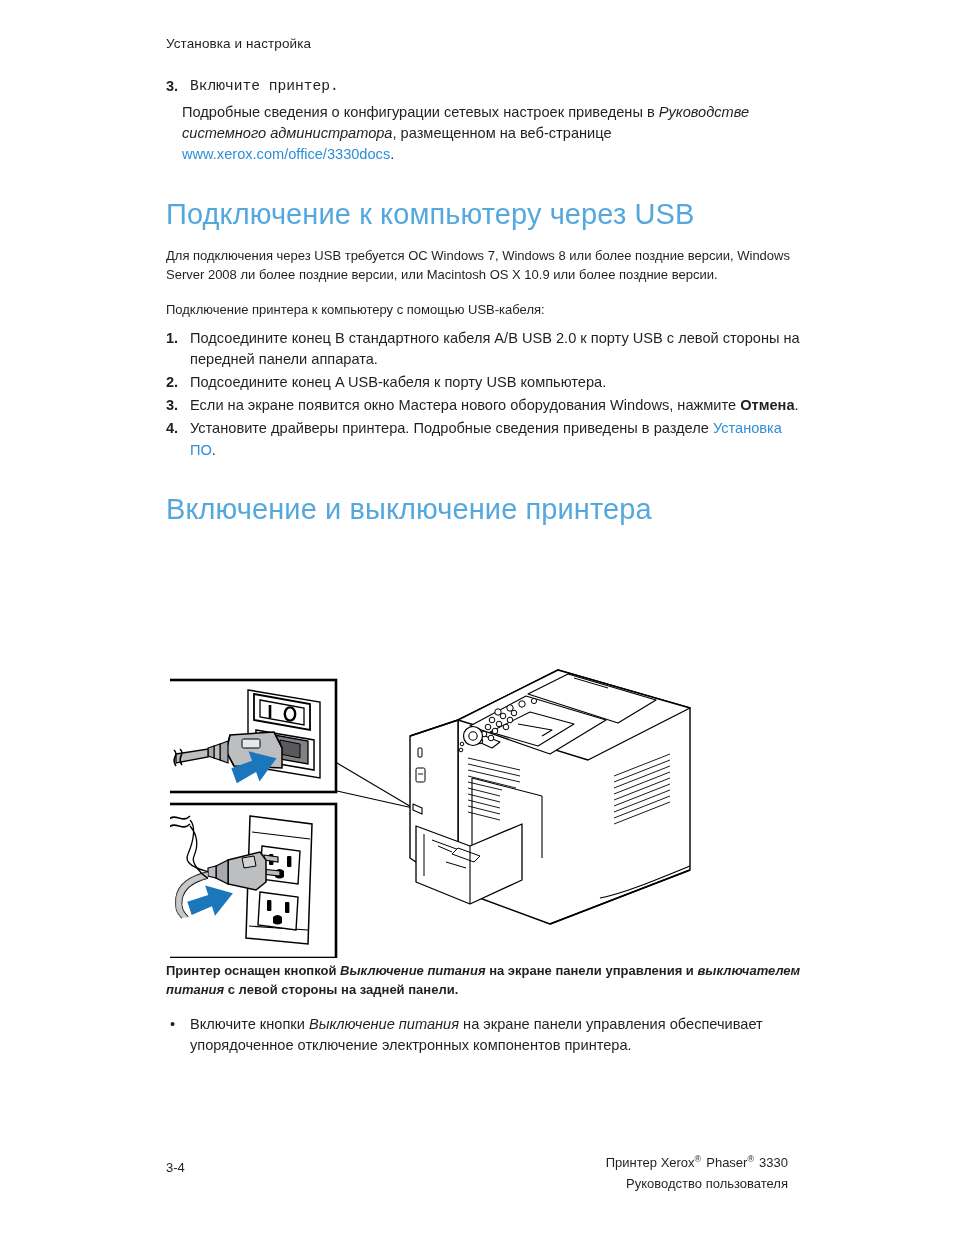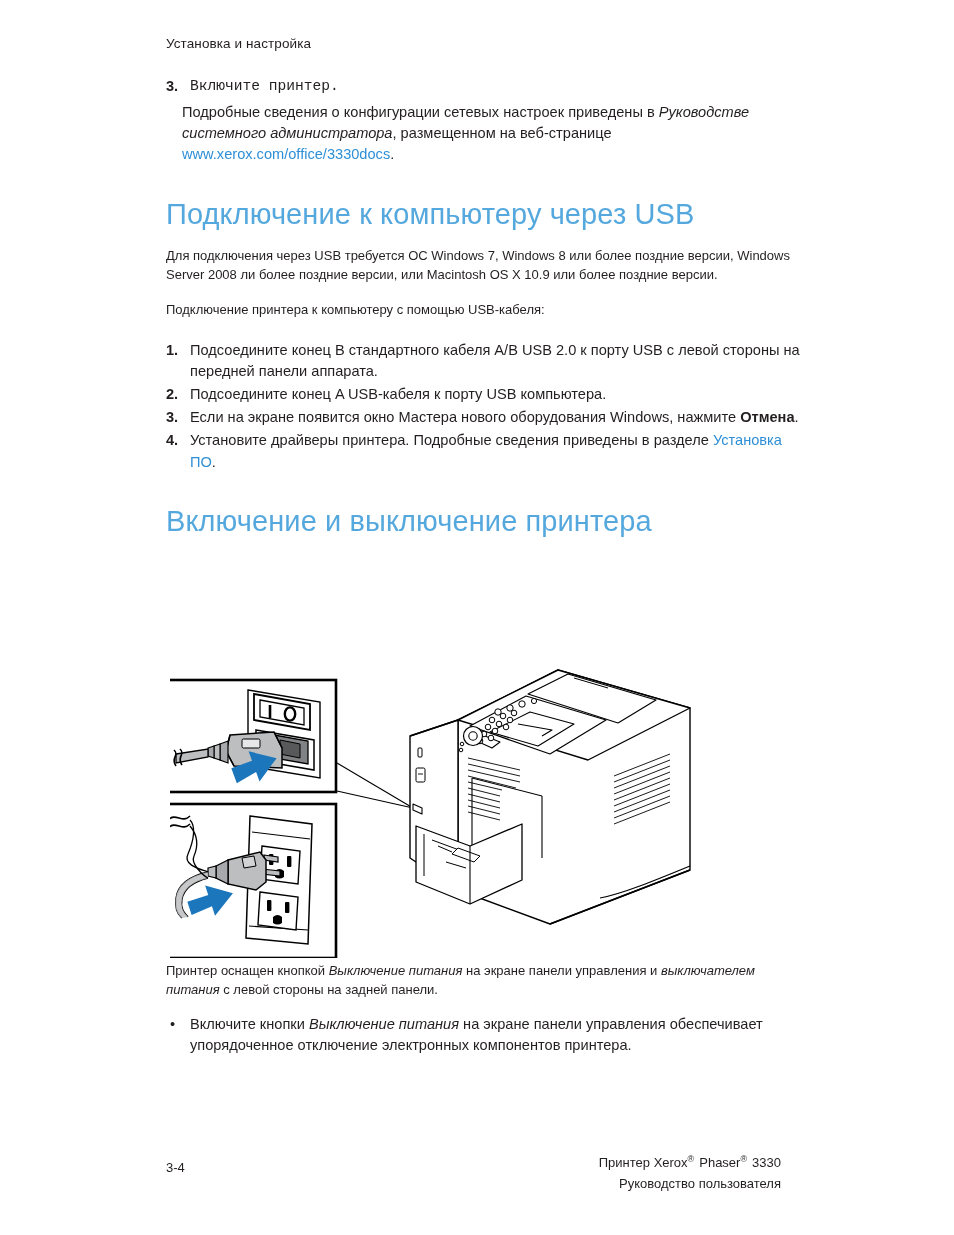--- a/index.html
+++ b/index.html
@@ -67,21 +67,21 @@
     font-weight: normal;
     margin: 32px 0 16px 0;
     letter-spacing: 0.1px;
     line-height: 1.15;
   }
   p.para {
     font-size: 13px;
     line-height: 1.46;
     margin: 0 0 16px 0;
   }
-  p.para.tight { margin-bottom: 20px; }
+  p.para.tight { margin-bottom: 8px; }
   ol.steps {
     list-style: none;
     margin: 0;
     padding: 0;
   }
   ol.steps > li {
     display: flex;
     font-size: 14.6px;
     line-height: 1.45;
     margin-bottom: 2px;
@@ -130,21 +130,21 @@
     font-size: 13px;
     color: #231f20;
   }
   .footer .left {
     position: absolute;
     left: 0;
     top: 8px;
   }
   .footer .right {
     position: absolute;
-    right: 7px;
+    right: 0;
     top: 0;
     text-align: right;
     line-height: 1.6;
   }
   .footer sup { font-size: 9px; vertical-align: super; }
   .nbsp-gap { display: inline-block; width: 5px; }
 </style>
 </head>
 <body>
 
@@ -374,21 +374,21 @@
           <path d="M20 218 C 25 224, 30 234, 24 248 C 20 256, 34 268, 38 270" fill="none" stroke="#000" stroke-width="1.3"></path>
         </g>
 
         <path d="M18 300 L18 286 L40 286 L40 276 L64 292 L40 308 L40 298 Z" fill="#1b76bc" stroke="none" transform="rotate(-18 42 292)"></path>
       </g>
 
     </svg>
   </div>
 
   <div style="position:absolute; left:166px; top:962px; width:642px;">
-    <p class="para" style="margin-bottom:14px;"><span>Принтер оснащен кнопкой </span><span class="ital">Выключение питания</span><span> на экране панели управления и </span><span class="ital">выключателем питания</span><span> с левой стороны на задней панели.</span></p>
+    <p class="para" style="margin-bottom:14px;font-weight:bold;"><span>Принтер оснащен кнопкой </span><span class="ital">Выключение питания</span><span> на экране панели управления и </span><span class="ital">выключателем питания</span><span> с левой стороны на задней панели.</span></p>
 
     <ul class="bullets">
       <li>
         <span class="dot">•</span>
         <span class="body"><span>Включите кнопки </span><span class="ital">Выключение питания</span><span> на экране панели управления обеспечивает упорядоченное отключение электронных компонентов принтера.</span></span>
       </li>
     </ul>
   </div>
 
   <div class="footer">

